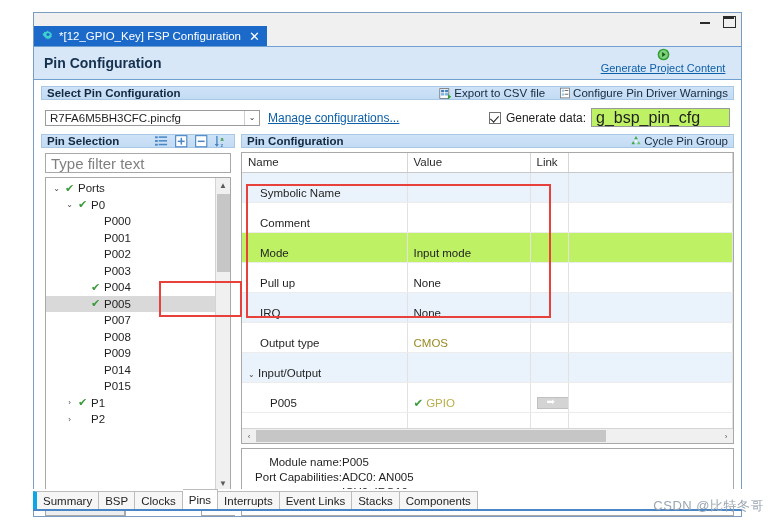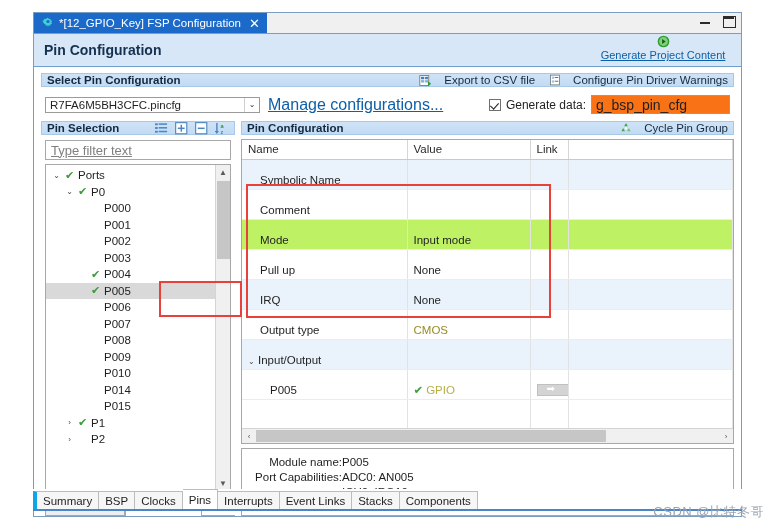--- a/index.html
+++ b/index.html
@@ -22,21 +22,21 @@
   .win {
     position: absolute;
     left: 33px; top: 12px;
     width: 709px; height: 505px;
     background: #f4f7fa;
     border: 1px solid #7a9cc0;
     display: flex; flex-direction: column;
   }
   .win-topstrip {
     position: relative;
-    height: 20px;
+    height: 33px;
     background: #f0f0f0;
     display: flex; align-items: flex-end;
   }
   .tab-active {
     display: flex; align-items: center; gap: 5px;
     height: 20px;
     padding: 0 7px 0 8px;
     background: #1b6ac9;
     color: #ffffff;
     font-size: 11.5px;
@@ -129,21 +129,21 @@
     background: linear-gradient(to bottom, #cfe3f7 0%, #c2dbf4 100%);
     border: 1px solid #a9c8e6;
     display: flex; align-items: center;
     padding: 0 5px;
     font-weight: bold;
     font-size: 11.5px;
     color: #12293f;
   }
   .sect-head .spacer { flex: 1; }
   .sh-action {
-    display: flex; align-items: center; gap: 12px;
+    display: flex; align-items: center; gap: 2px;
     font-weight: normal;
     color: #14293d;
     margin-left: 14px;
     cursor: pointer;
     white-space: nowrap;
   }
 
   
   .cfg-row {
     display: flex; align-items: center;
@@ -163,21 +163,21 @@
   .combo .arrow {
     position: absolute; right: 0; top: 0;
     width: 15px; height: 100%;
     border-left: 1px solid #cfcfcf;
     display: flex; align-items: center; justify-content: center;
     font-size: 8px; color: #333;
   }
   .link {
     color: #0d5fa8;
     text-decoration: underline;
-    font-size: 16px;
+    font-size: 12px;
     cursor: pointer;
   }
   .gen-data {
     margin-left: auto;
     display: flex; align-items: center; gap: 5px;
   }
   .cbox {
     width: 12px; height: 12px;
     border: 1px solid #707070;
     background: #fff;
@@ -188,24 +188,24 @@
     content: "";
     position: absolute; left: 2px; top: 1px;
     width: 4px; height: 7px;
     border: solid #1f1f1f;
     border-width: 0 1.6px 1.6px 0;
     transform: rotate(42deg);
   }
   .txtbox {
     width: 139px; height: 19px;
     border: 1px solid #9a9a9a;
-    background: #f97316;
+    background: #bef264;
     display: flex; align-items: center;
     padding-left: 4px;
-    font-size: 14px;
+    font-size: 16px;
     cursor: text;
   }
 
   
   .panes {
     flex: 1;
     display: flex;
     gap: 6px;
     min-height: 0;
     padding-bottom: 0;
@@ -228,26 +228,25 @@
     display: inline-flex; align-items: center; justify-content: center;
     cursor: pointer;
   }
   .toolbar-icons { display: flex; gap: 5px; align-items: center; }
 
   .filter-wrap { padding: 5px 4px 4px 4px; }
   .filter-input {
     width: 100%; height: 20px;
     border: 1px solid #a8a8a8;
     background: #fff;
-    font-size: 13px;
+    font-size: 15px;
     color: #808080;
     padding-left: 5px;
     display: flex; align-items: center;
     cursor: text;
-    text-decoration: underline;
   }
 
   
   .tree-wrap {
     flex: 1;
     margin: 0 4px;
     border: 1px solid #a8a8a8;
     background: #ffffff;
     position: relative;
     display: flex;
@@ -452,21 +451,21 @@
   }
   .bt-filler {
     flex: 1;
     height: 18px;
     border-bottom: none;
   }
 
   
   .watermark {
     position: absolute;
-    right: 12px; bottom: 10px;
+    right: 12px; bottom: 16px;
     font-size: 13px;
     color: #9aa5b1;
     letter-spacing: 0.5px;
     user-select: none;
   }
 
   
   .redbox {
     position: absolute;
     border: 2px solid #e8413c;
@@ -641,45 +640,33 @@
                 <div class="tnode sel">
                   <span style="display: inline-block; width: 26px;"></span>
                   <span class="twist"></span>
                   <span class="tick">✔</span>
                   <span class="tlabel">P005</span>
                 </div>
                 <div class="tnode">
                   <span style="display: inline-block; width: 26px;"></span>
                   <span class="twist"></span>
                   <span class="tick"></span>
-                  <span class="tlabel">P006</span>
-                </div>
-                <div class="tnode">
-                  <span style="display: inline-block; width: 26px;"></span>
-                  <span class="twist"></span>
-                  <span class="tick"></span>
                   <span class="tlabel">P007</span>
                 </div>
                 <div class="tnode">
                   <span style="display: inline-block; width: 26px;"></span>
                   <span class="twist"></span>
                   <span class="tick"></span>
                   <span class="tlabel">P008</span>
                 </div>
                 <div class="tnode">
                   <span style="display: inline-block; width: 26px;"></span>
                   <span class="twist"></span>
                   <span class="tick"></span>
                   <span class="tlabel">P009</span>
-                </div>
-                <div class="tnode">
-                  <span style="display: inline-block; width: 26px;"></span>
-                  <span class="twist"></span>
-                  <span class="tick"></span>
-                  <span class="tlabel">P010</span>
                 </div>
                 <div class="tnode">
                   <span style="display: inline-block; width: 26px;"></span>
                   <span class="twist"></span>
                   <span class="tick"></span>
                   <span class="tlabel">P014</span>
                 </div>
                 <div class="tnode">
                   <span style="display: inline-block; width: 26px;"></span>
                   <span class="twist"></span>

